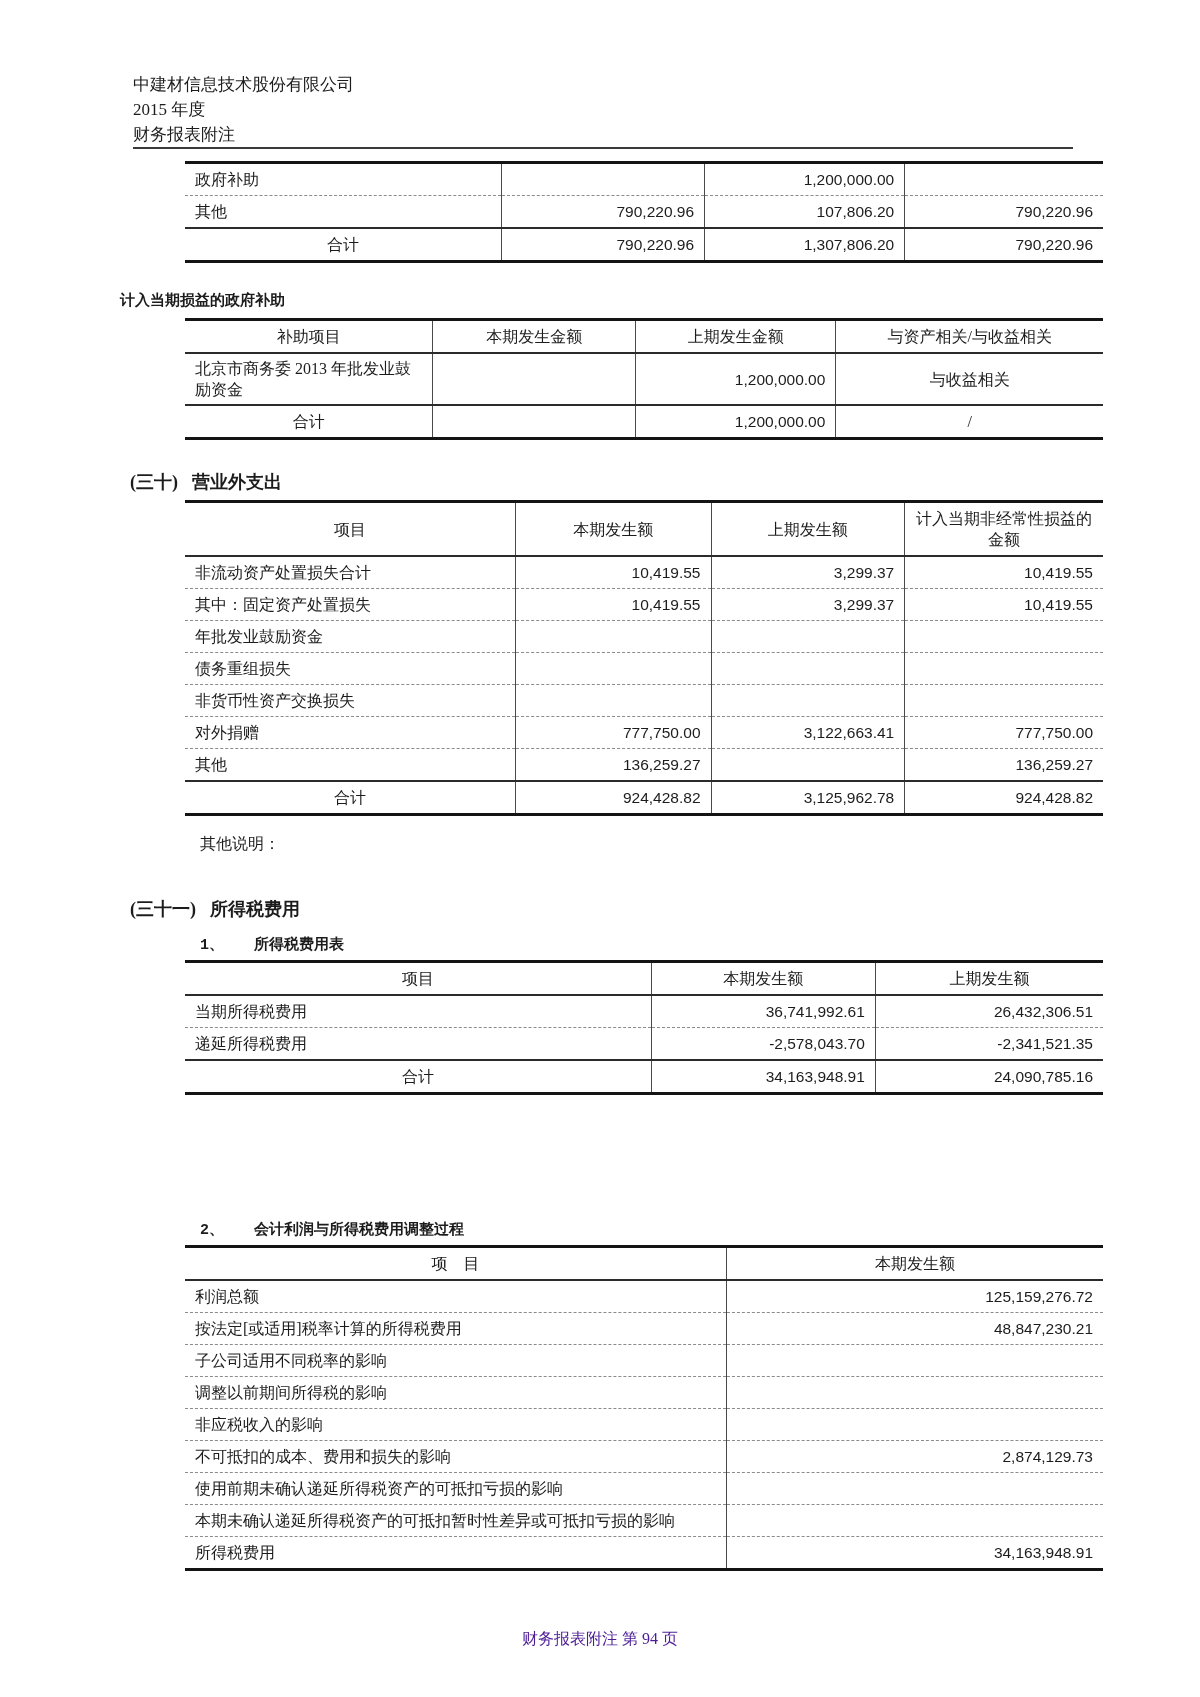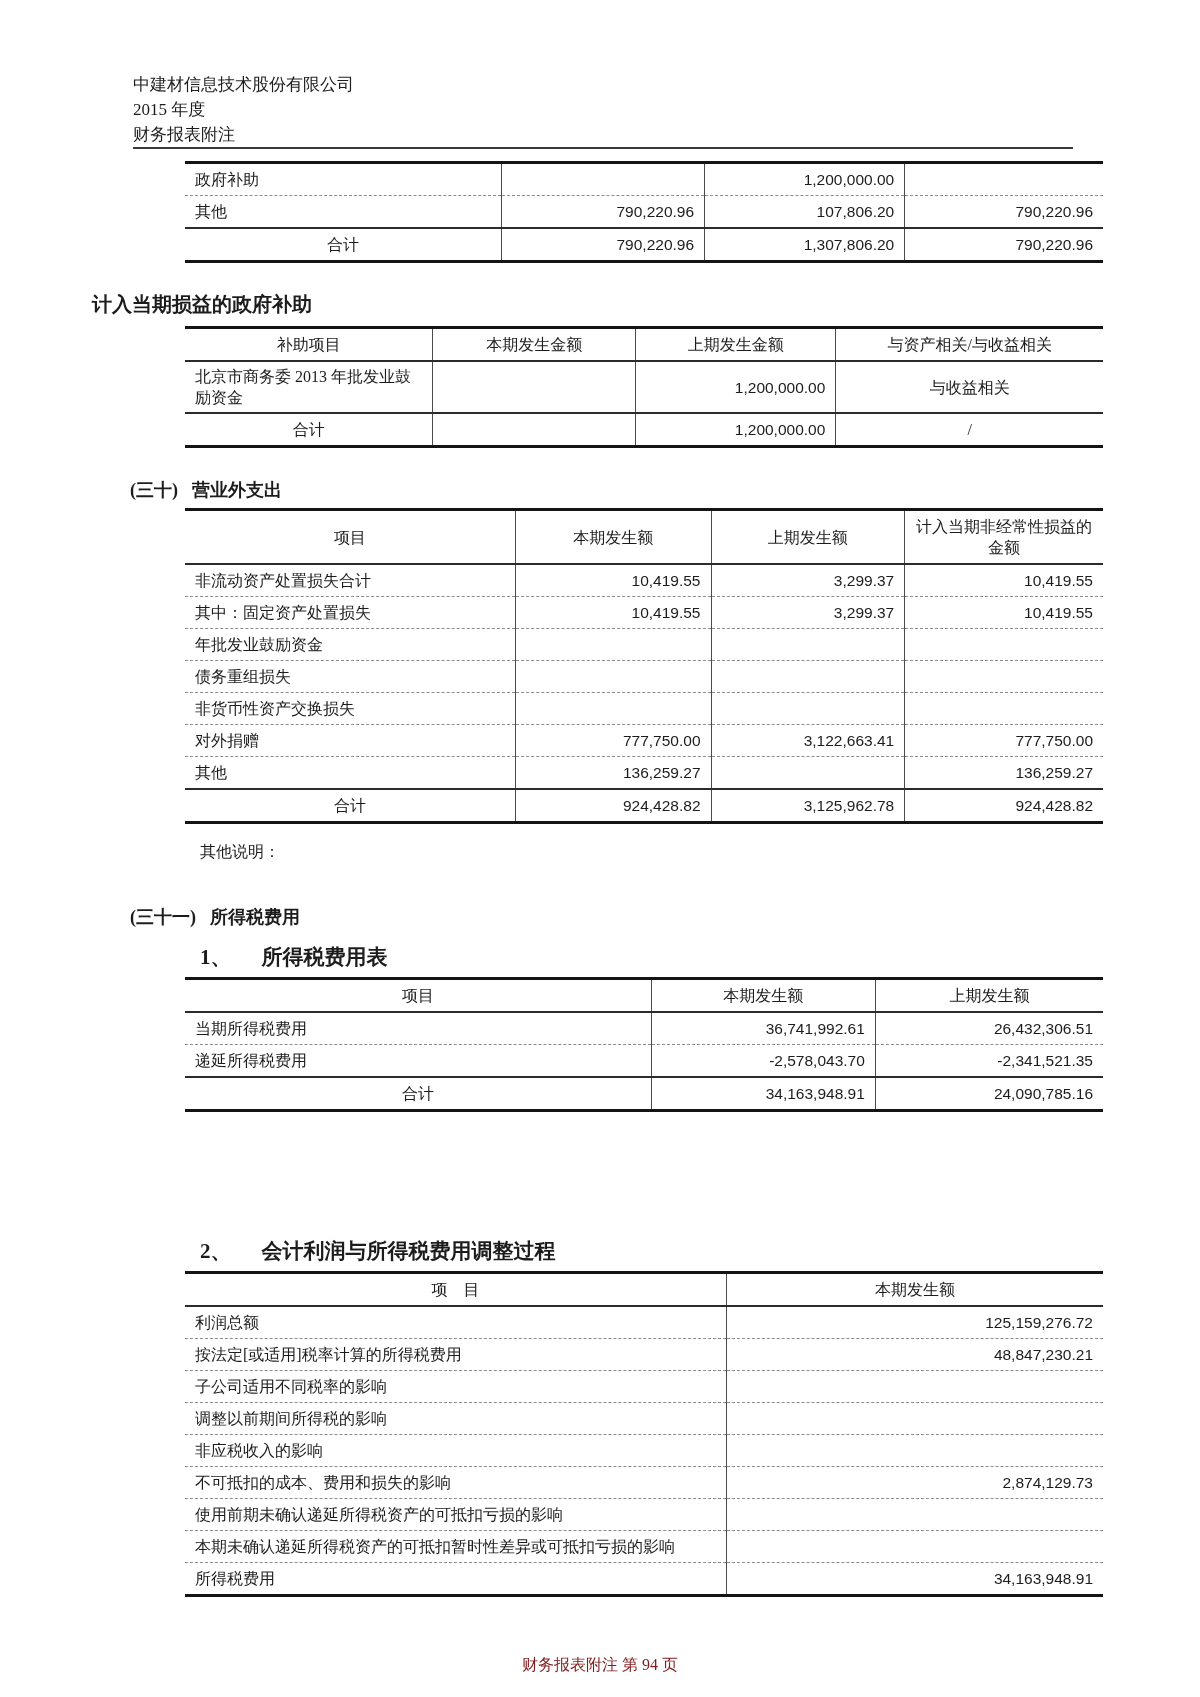--- a/index.html
+++ b/index.html
@@ -53,49 +53,50 @@
   .tbl .al-c{text-align:center;}
   .tbl .al-r{
     text-align:right;
     font-family:"Liberation Sans","DejaVu Sans",sans-serif;
     font-size:15.5px;
   }
   .tbl tr.total-row td{border-top:2px solid #2b2b2b;}
 
   
   .sub-heading{
-    margin:28px 0 8px 92px;
-    font-size:20px;
+    margin:28px 0 8px 120px;
+    font-size:15px;
     font-weight:bold;
   }
   .section-heading{
     margin:30px 0 6px 130px;
     font-size:18px;
     font-weight:bold;
   }
   .section-heading .sec-no{display:inline-block;margin-right:14px;}
   .numbered-heading{
     margin:14px 0 6px 200px;
-    font-size:21px;
+    font-size:15px;
     font-weight:bold;
+    font-family:Liberation Mono, monospace;
   }
   .numbered-heading .sub-no{display:inline-block;margin-right:30px;}
   .note-line{
     margin:18px 0 0 200px;
     font-size:16px;
   }
   .gap-lg{margin-top:42px;}
   .gap-xl{margin-top:125px;}
 
   
   .page-footer{
     margin-top:58px;
     text-align:center;
     font-size:16px;
-    color:#7f1d1d;
+    color:#4c1d95;
   }
 </style>
 </head>
 <body>
 
 <div class="page">
 
   <div class="doc-header">
     <div class="line">中建材信息技术股份有限公司</div>
     <div class="line">2015 年度</div>

